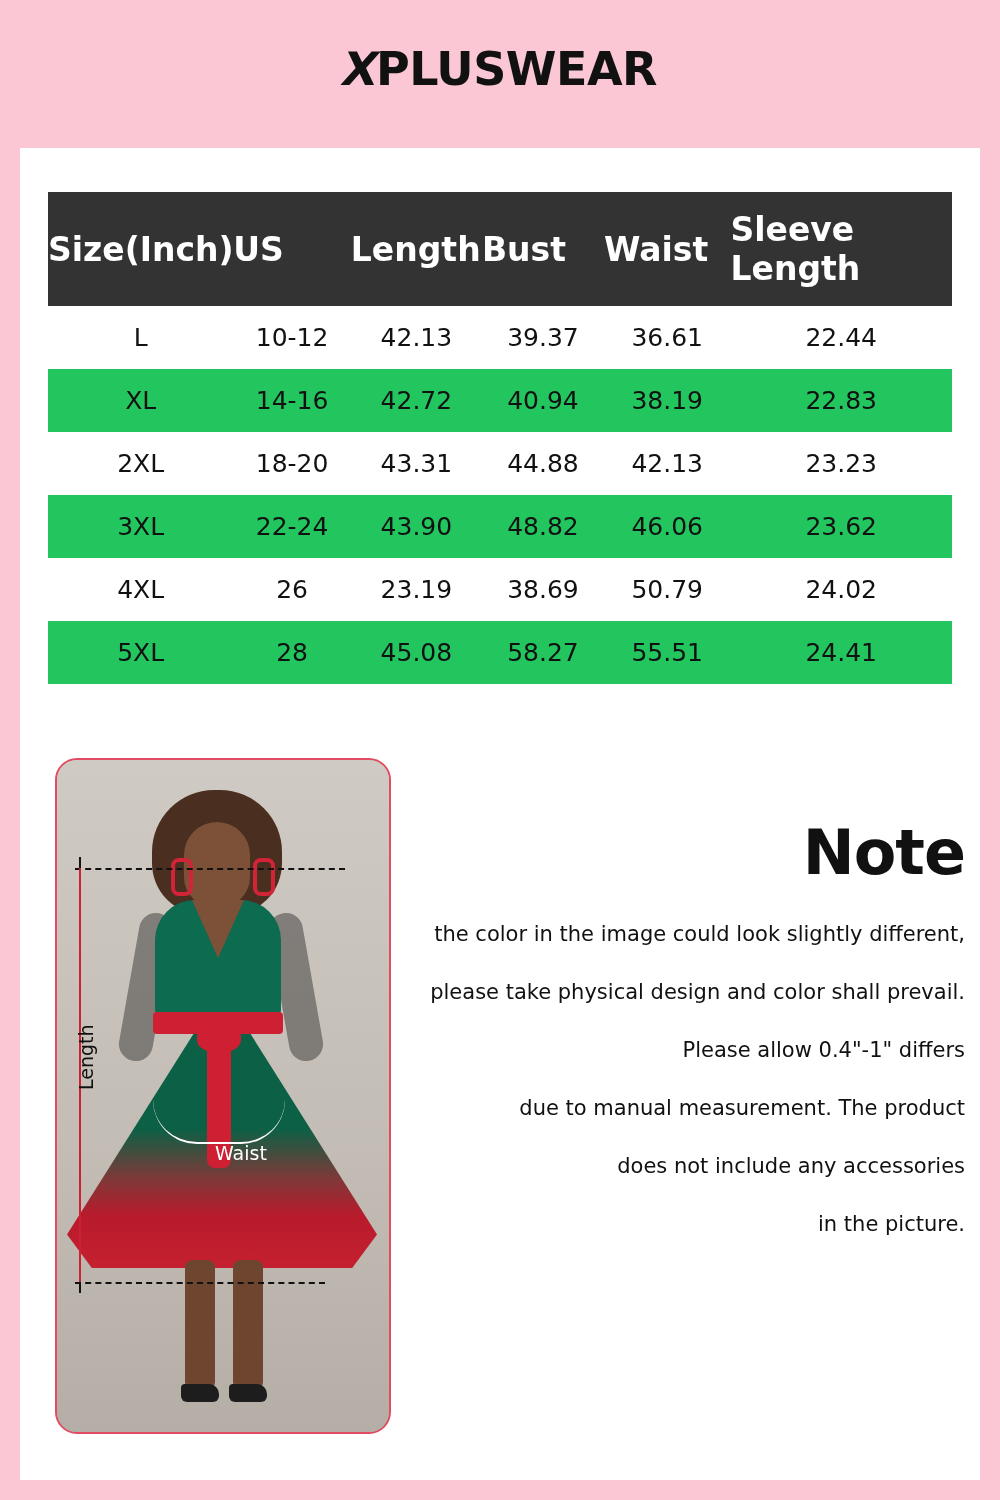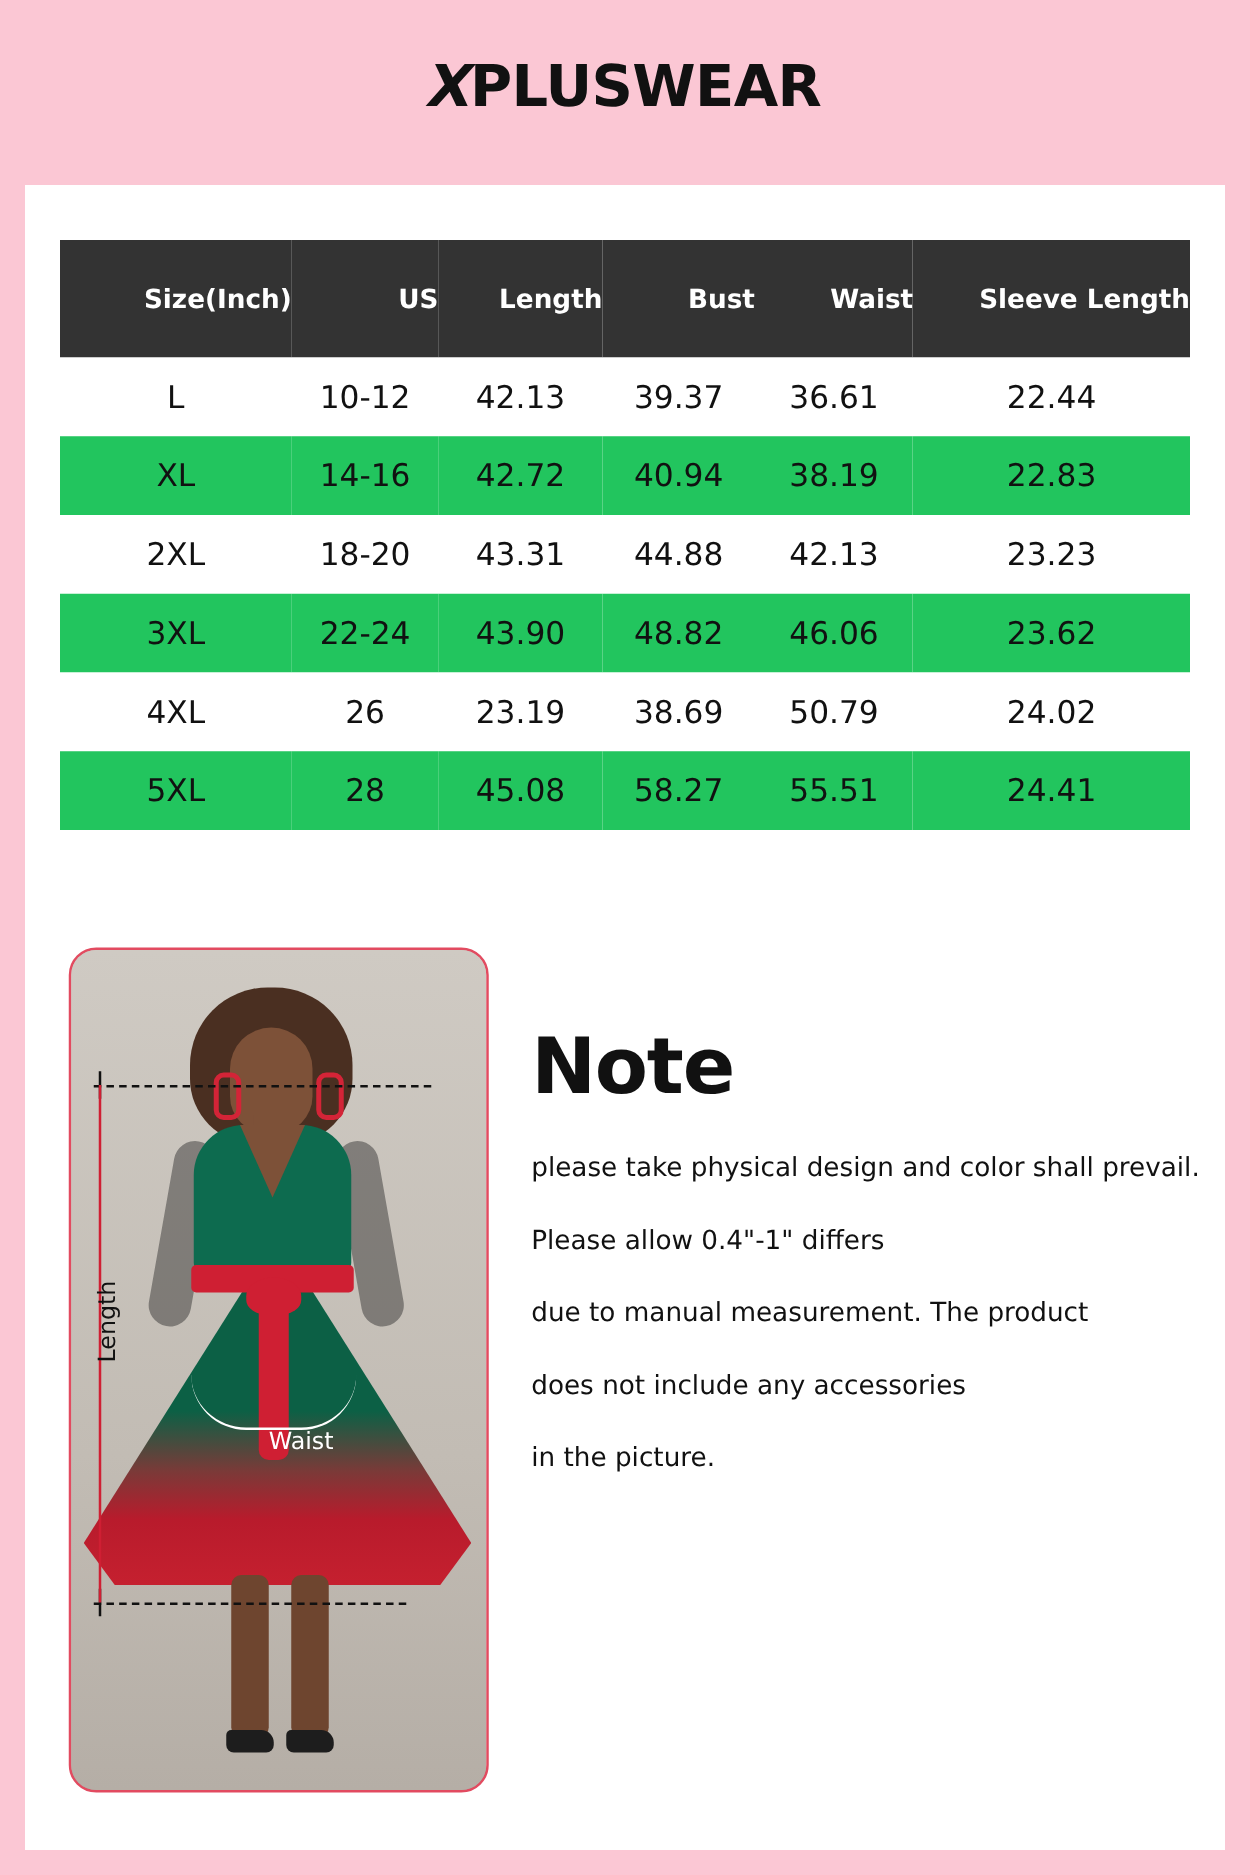--- a/index.html
+++ b/index.html
@@ -54,24 +54,24 @@
     width: 904px;
   }
   table.size-table {
     width: 100%;
     border-collapse: collapse;
     table-layout: fixed;
   }
   table.size-table th {
     background: #333333;
     color: #ffffff;
-    font-size: 21px;
+    font-size: 33px;
     font-weight: 700;
-    padding: 35px 0;
-    text-align: right;
+    padding: 18px 0;
+    text-align: left;
     font-family: "DejaVu Sans", sans-serif;
   }
   table.size-table td {
     font-size: 25px;
     color: #111111;
     text-align: center;
     padding: 17px 0;
     font-weight: 500;
     font-family: "DejaVu Sans", sans-serif;
   }
@@ -282,22 +282,21 @@
     border-bottom: 2px solid #ffffff;
     border-radius: 0 0 66px 66px;
   }
 
   
   .note-col {
     position: absolute;
     left: 395px;
     top: 12px;
     width: 550px;
-    text-align: left;
-    margin-left: 10px;
+    text-align: right;
   }
   .note-title {
     font-size: 62px;
     font-weight: 800;
     color: #111;
     letter-spacing: -1px;
     margin: 46px 0 34px 0;
     font-family: "DejaVu Sans", sans-serif;
   }
   .note-line {
@@ -421,20 +420,21 @@
         <div class="cap-top" style="left:22px; top:97px;"></div>
         <div class="cap-top" style="left:22px; top:511px;"></div>
         <div class="meas-v" style="left:22px; top:108px; height:414px;"></div>
         <div class="length-label">Length</div>
         <div class="waist-arc"></div>
         <div class="waist-label">Waist</div>
       </div>
 
       <div class="note-col">
         <div class="note-title">Note</div>
+        <p class="note-line">the color in the image could look slightly different,</p>
         <p class="note-line">please take physical design and color shall prevail.</p>
         <p class="note-line">Please allow 0.4"-1" differs</p>
         <p class="note-line">due to manual measurement. The product</p>
         <p class="note-line">does not include any accessories</p>
         <p class="note-line">in the picture.</p>
       </div>
 
     </div>
   </div>
 </div>

